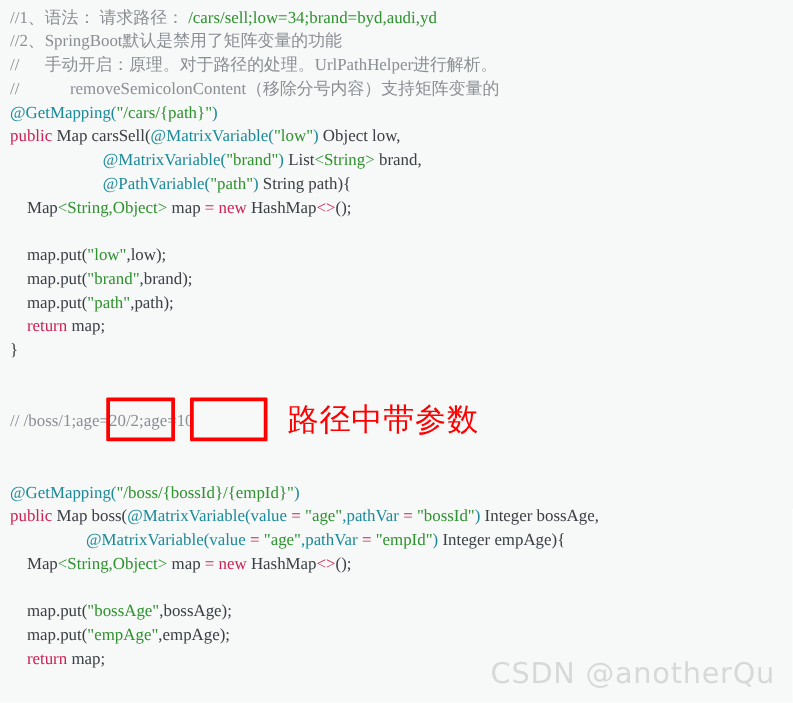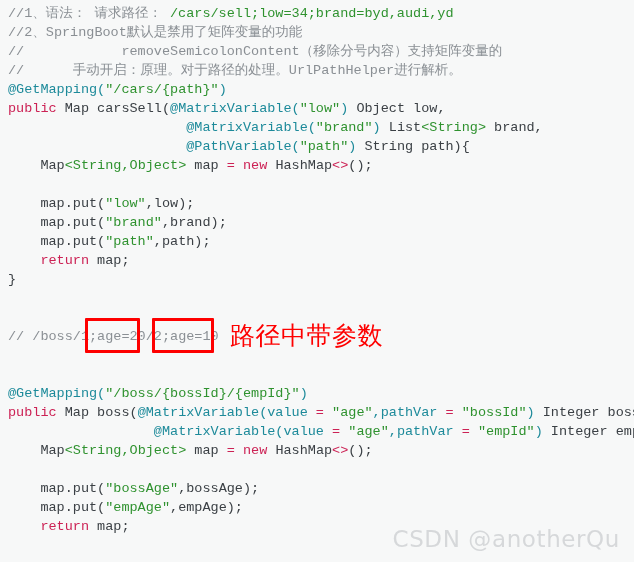--- a/index.html
+++ b/index.html
@@ -22,21 +22,21 @@
     width: 634px;
     padding: 4px 0 0 0;
     box-sizing: border-box;
   }
   .line {
     height: 19px;
     line-height: 19px;
     font-size: 13.5px;
     white-space: pre;
     padding-left: 8px;
-    font-family: Liberation Mono, monospace;
+    font-family: Liberation Serif, serif;
     color: #3b4045;
   }
   .line.blank { color: transparent; }
 
   
   .t-comment  { color: #8a8f94; }
   .t-anno     { color: #1d8a9a; }
   .t-keyword  { color: #cc2255; }
   .t-string   { color: #2f922f; }
   .t-plain    { color: #3b4045; }
@@ -80,22 +80,22 @@
   }
 </style>
 </head>
 <body>
 
 <div id="screenshot">
 
   <div class="code-area" id="code-area">
       <div class="line"><span class="t-comment">//1、语法： 请求路径：</span><span class="t-plain"> </span><span class="t-string">/cars/sell;low=34;brand=byd,audi,yd</span></div>
       <div class="line"><span class="t-comment">//2、SpringBoot默认是禁用了矩阵变量的功能</span></div>
+      <div class="line"><span class="t-comment">//      手动开启：原理。对于路径的处理。UrlPathHelper进行解析。</span></div>
       <div class="line"><span class="t-comment">//            removeSemicolonContent（移除分号内容）支持矩阵变量的</span></div>
-      <div class="line"><span class="t-comment">//      手动开启：原理。对于路径的处理。UrlPathHelper进行解析。</span></div>
       <div class="line"><span class="t-anno">@GetMapping(</span><span class="t-string">"/cars/{path}"</span><span class="t-anno">)</span></div>
       <div class="line"><span class="t-keyword">public</span><span class="t-plain"> Map carsSell(</span><span class="t-anno">@MatrixVariable(</span><span class="t-string">"low"</span><span class="t-anno">)</span><span class="t-plain"> Object low,</span></div>
       <div class="line"><span class="t-plain">                      </span><span class="t-anno">@MatrixVariable(</span><span class="t-string">"brand"</span><span class="t-anno">)</span><span class="t-plain"> List</span><span class="t-generic">&lt;String&gt;</span><span class="t-plain"> brand,</span></div>
       <div class="line"><span class="t-plain">                      </span><span class="t-anno">@PathVariable(</span><span class="t-string">"path"</span><span class="t-anno">)</span><span class="t-plain"> String path){</span></div>
       <div class="line"><span class="t-plain">    </span><span class="t-plain">Map</span><span class="t-generic">&lt;String,Object&gt;</span><span class="t-plain"> map </span><span class="t-op">=</span><span class="t-plain"> </span><span class="t-keyword">new</span><span class="t-plain"> HashMap</span><span class="t-op">&lt;&gt;</span><span class="t-plain">();</span></div>
       <div class="line blank"> </div>
       <div class="line"><span class="t-plain">    </span><span class="t-plain">map.put(</span><span class="t-string">"low"</span><span class="t-plain">,low);</span></div>
       <div class="line"><span class="t-plain">    </span><span class="t-plain">map.put(</span><span class="t-string">"brand"</span><span class="t-plain">,brand);</span></div>
       <div class="line"><span class="t-plain">    </span><span class="t-plain">map.put(</span><span class="t-string">"path"</span><span class="t-plain">,path);</span></div>
       <div class="line"><span class="t-plain">    </span><span class="t-keyword">return</span><span class="t-plain"> map;</span></div>

